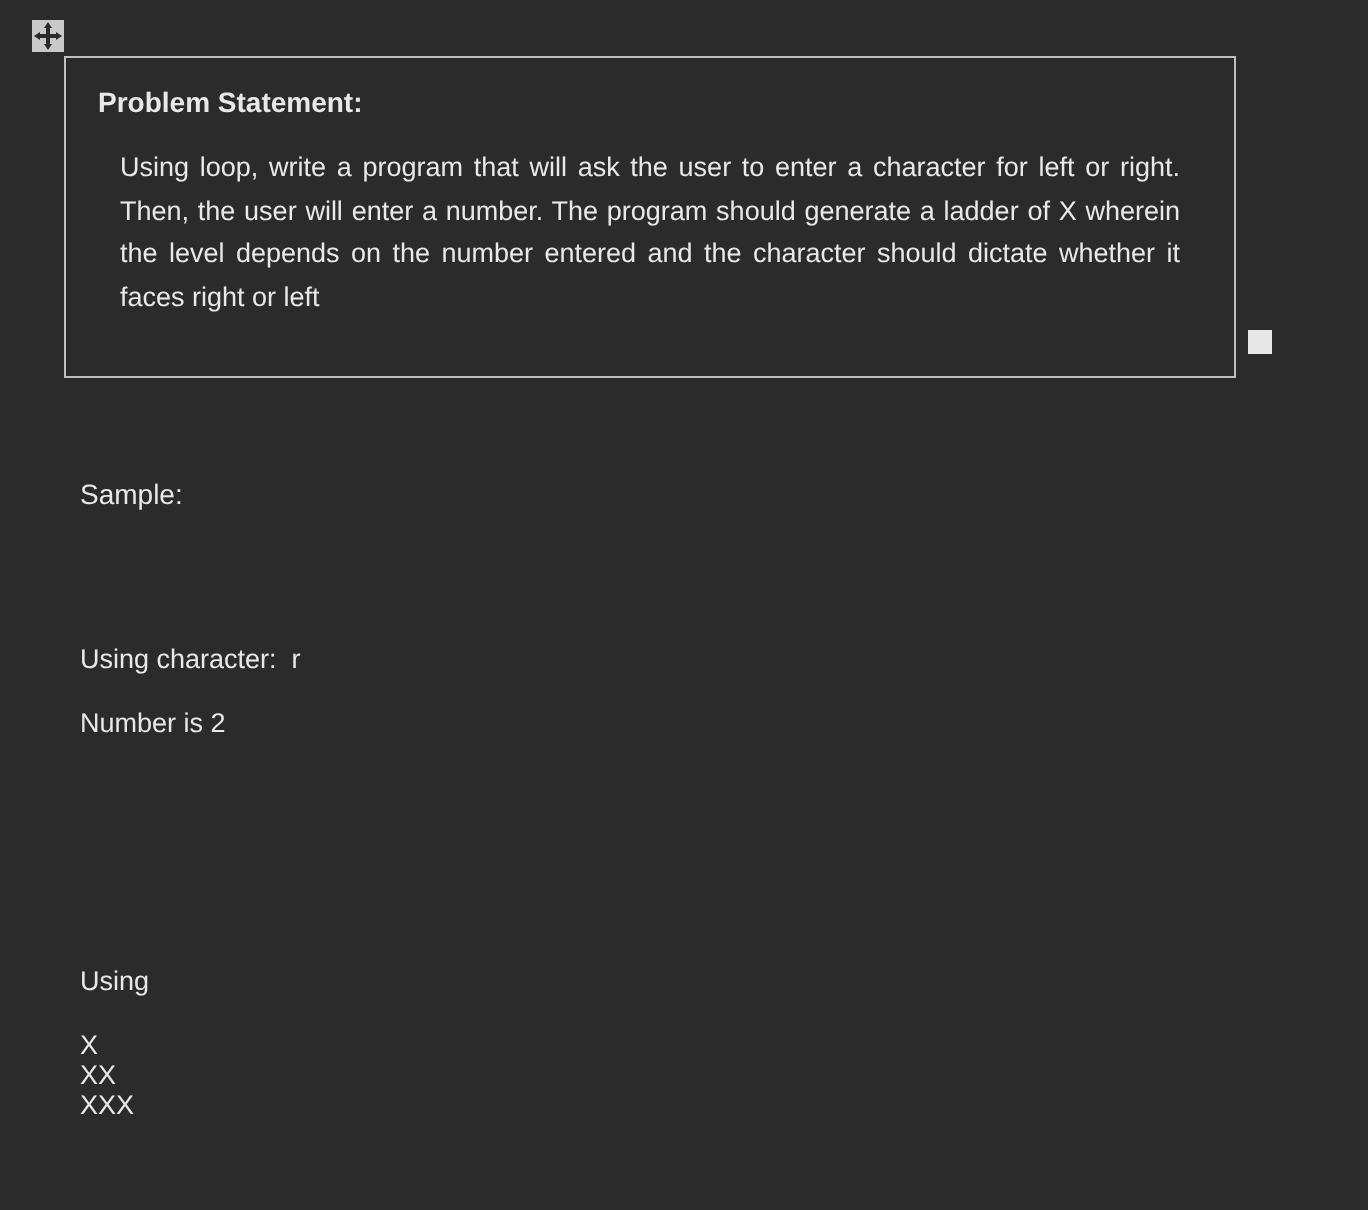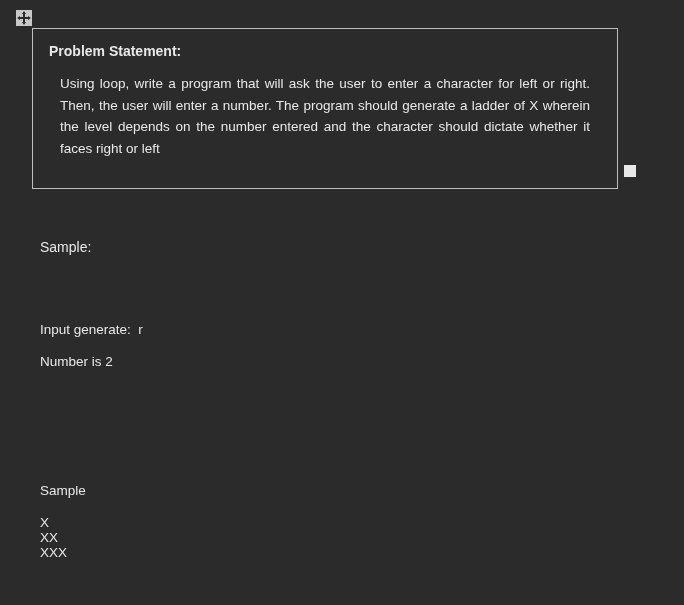--- a/index.html
+++ b/index.html
@@ -89,26 +89,26 @@
     <p class="problem-title">Problem Statement:</p>
     <p class="problem-text">Using loop, write a program that will ask the user to enter a character for left or right. Then, the user will enter a number. The program should generate a ladder of X wherein the level depends on the number entered and the character should dictate whether it faces right or left</p>
   </div>
 
   <div class="resize-handle"></div>
 
   <div class="sample">
     <div class="sample-title">Sample:</div>
 
     <div class="block">
-<pre>Input generate:  r</pre>
+<pre>Using character:  r</pre>
 <pre>Number is 2</pre>
     </div>
 
     <div class="block">
-<pre>Sample</pre>
+<pre>Using</pre>
 <pre>X
 XX
 XXX</pre>
     </div>
 
     
 
     
 
     

